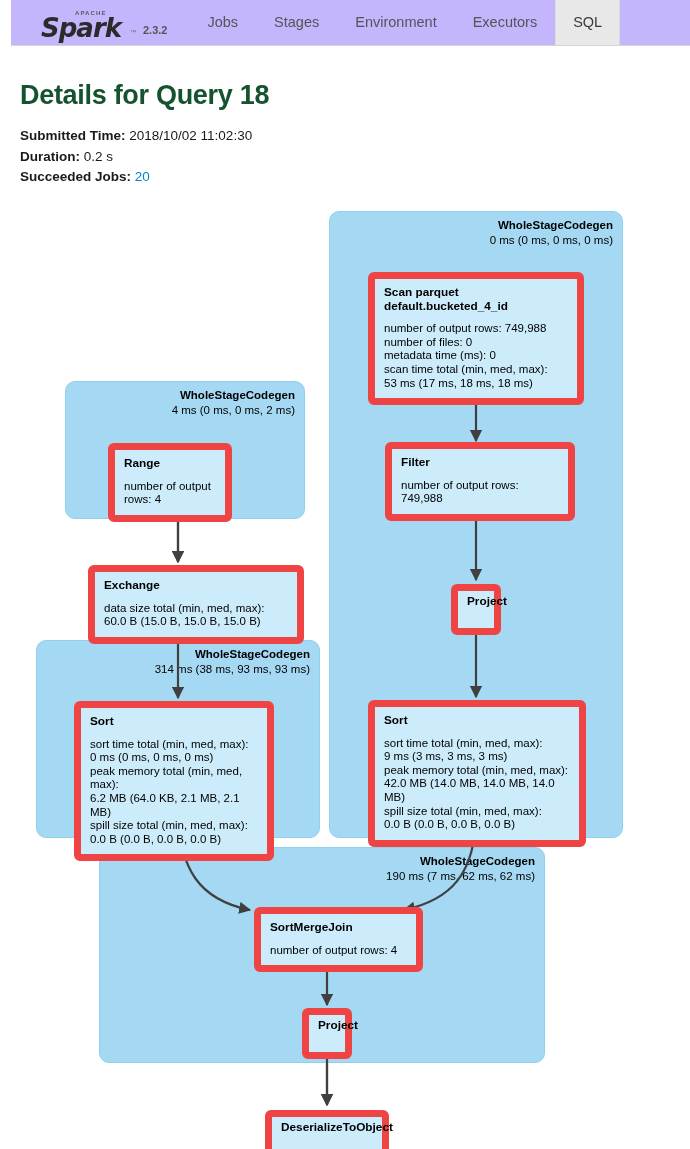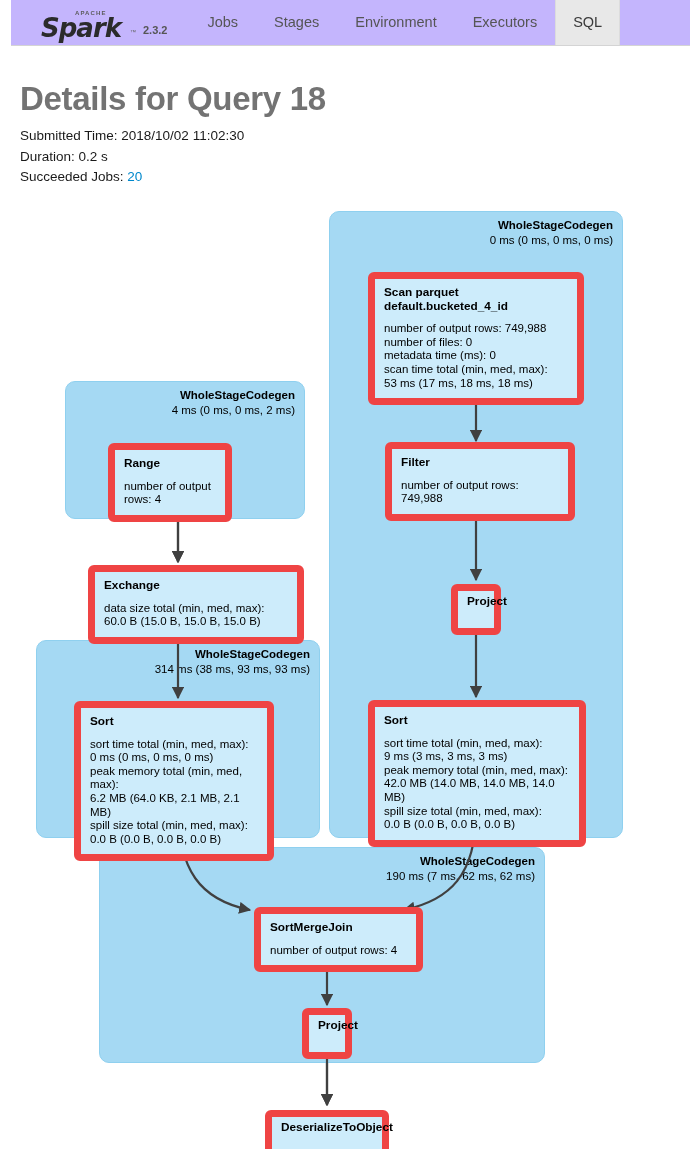--- a/index.html
+++ b/index.html
@@ -60,29 +60,29 @@
   .nav-tab.active{
     background:#e8e8e8;
     color:#3a3a3a;
     border-left:1px solid #dcdcdc;
     border-right:1px solid #dcdcdc;
   }
 
   
   .page-title{
     position:absolute; left:20px; top:80px;
-    font-size:33px; font-weight:bold; letter-spacing:-0.3px;
-    color:#737373;
+    font-size:27px; font-weight:bold; letter-spacing:-0.3px;
+    color:#14532d;
     margin:0;
   }
   .meta{
     position:absolute; left:20px; top:126px;
     font-size:13.5px; line-height:20.5px; color:#1a1a1a;
   }
-  .meta strong{ font-weight:normal; }
+  .meta strong{ font-weight:bold; }
   .meta a{ color:#0088cc; text-decoration:none; }
 
   
   .graph{ position:absolute; left:0; top:0; width:690px; height:1149px; }
   .graph svg{ position:absolute; left:0; top:0; }
 
   .cluster{
     position:absolute;
     background:#a5d9f3;
     border:1px solid #8fd0ef;

